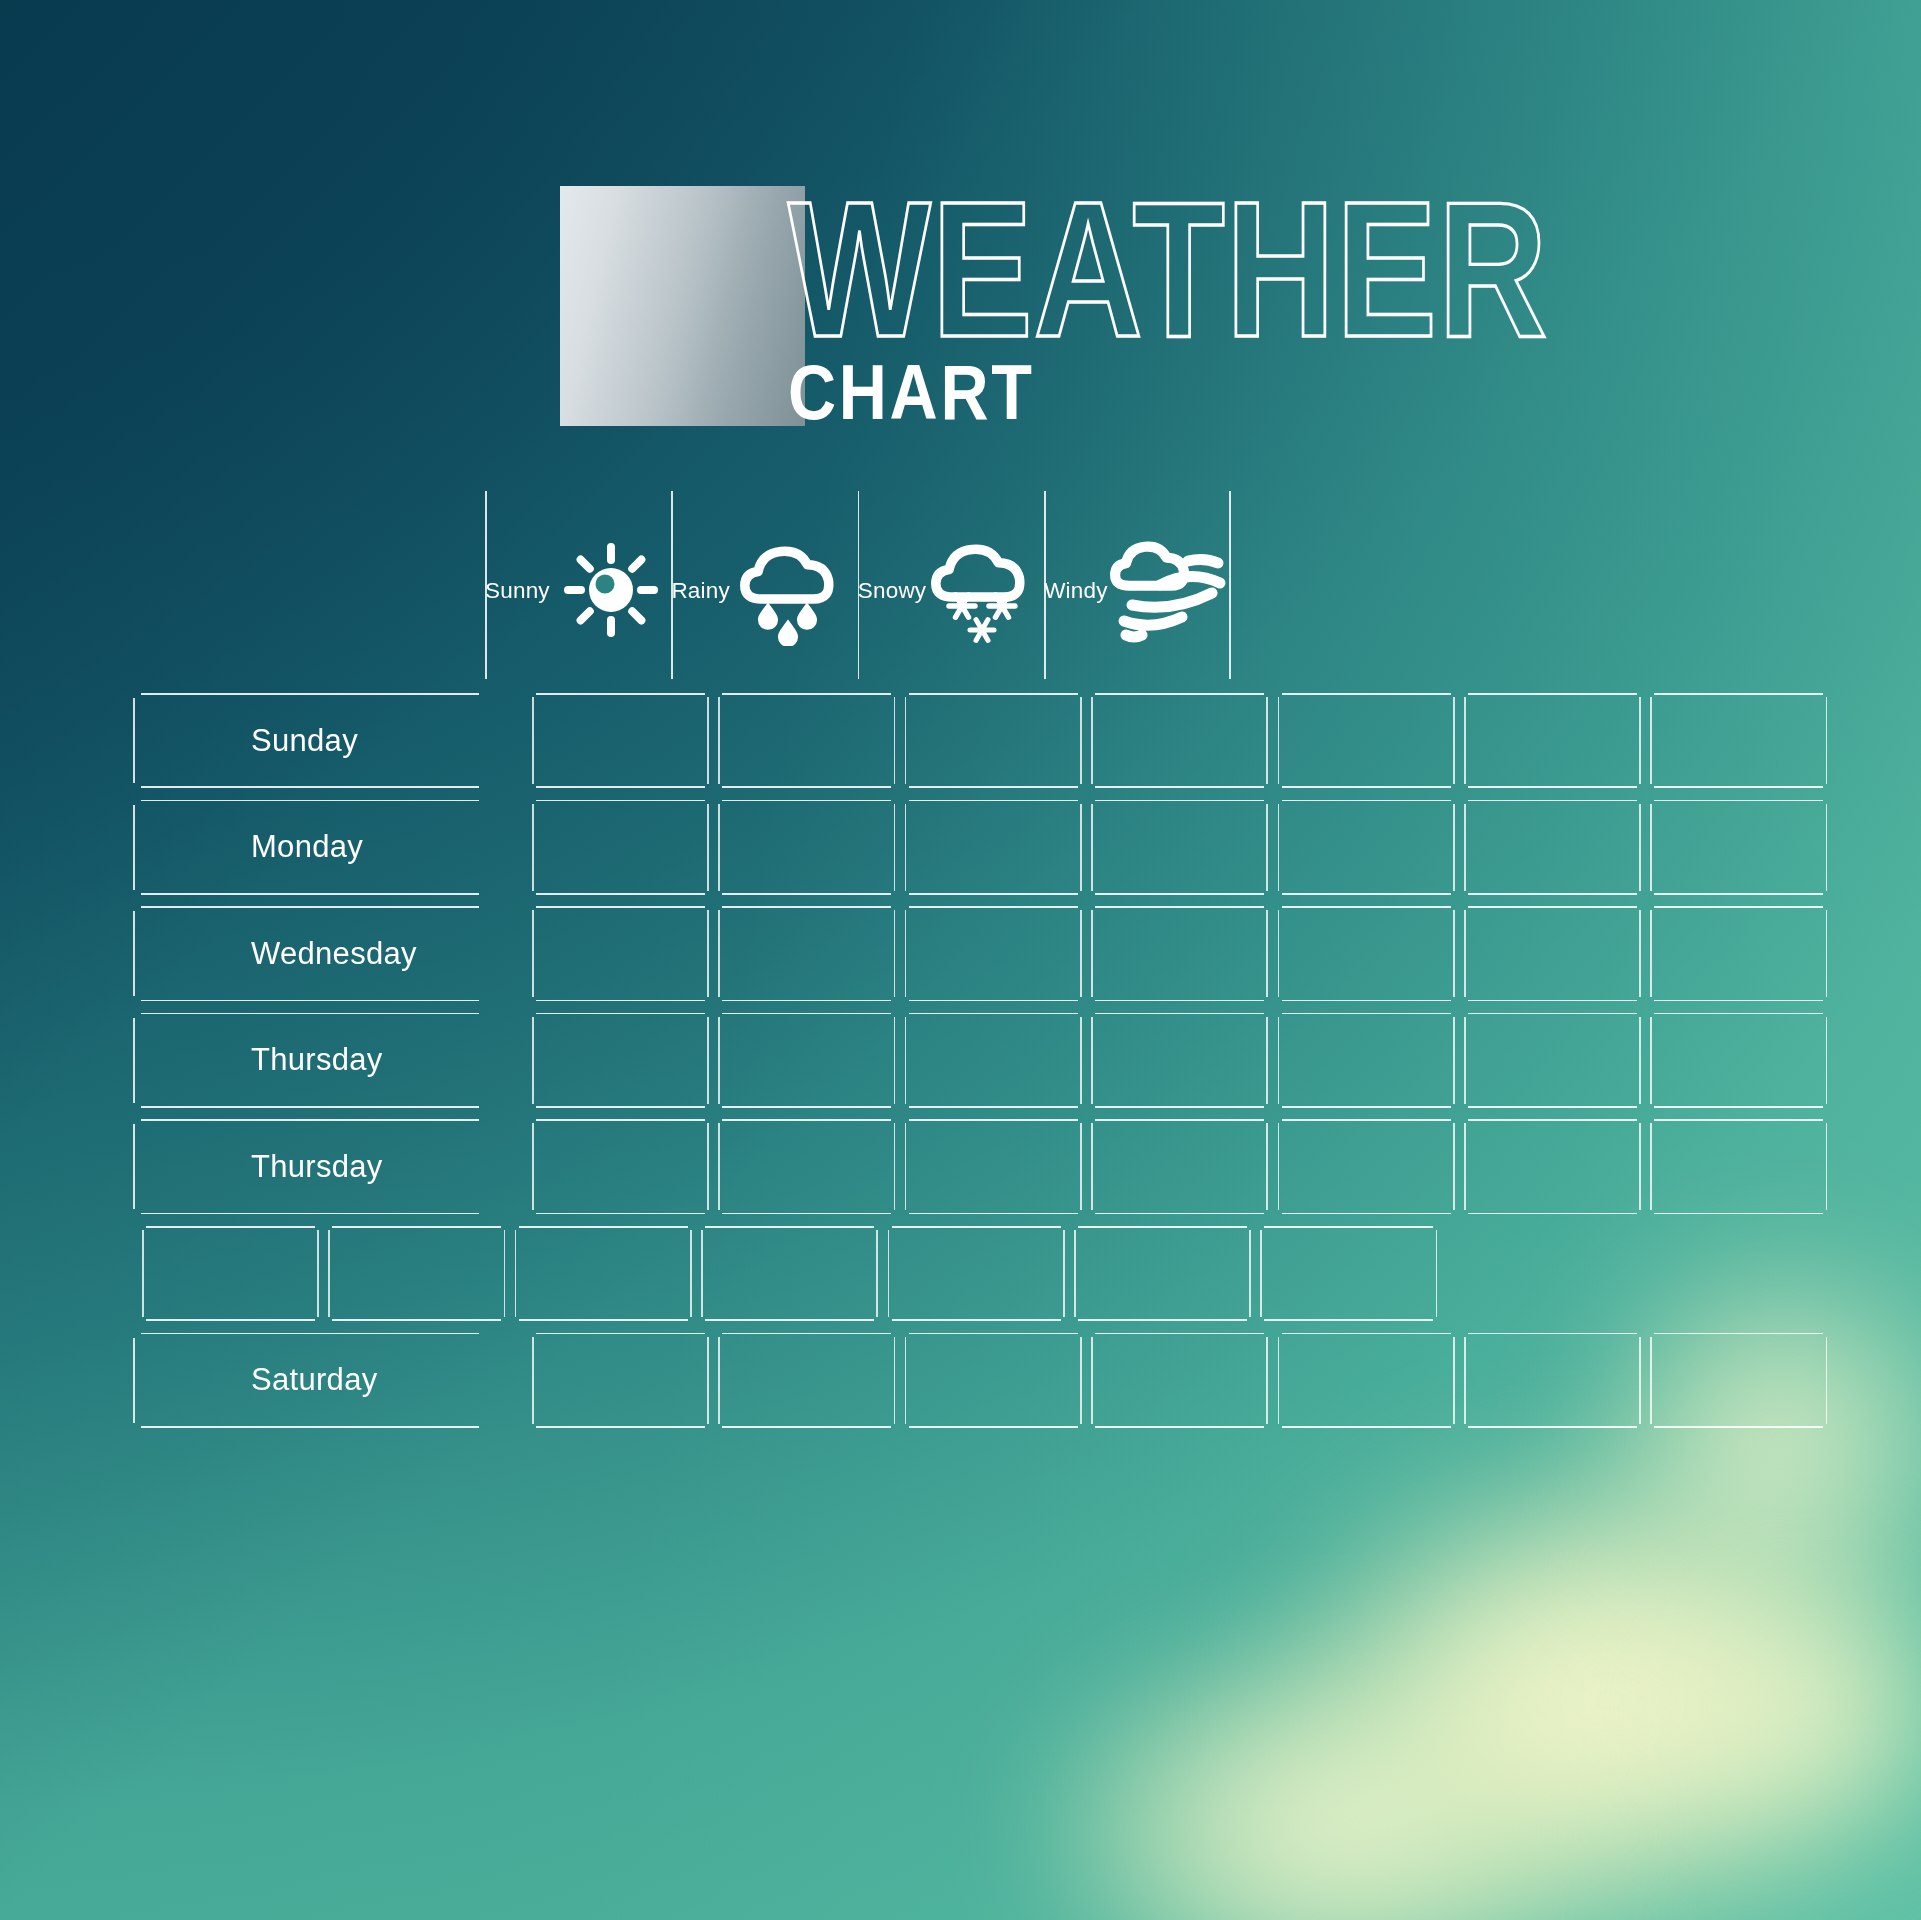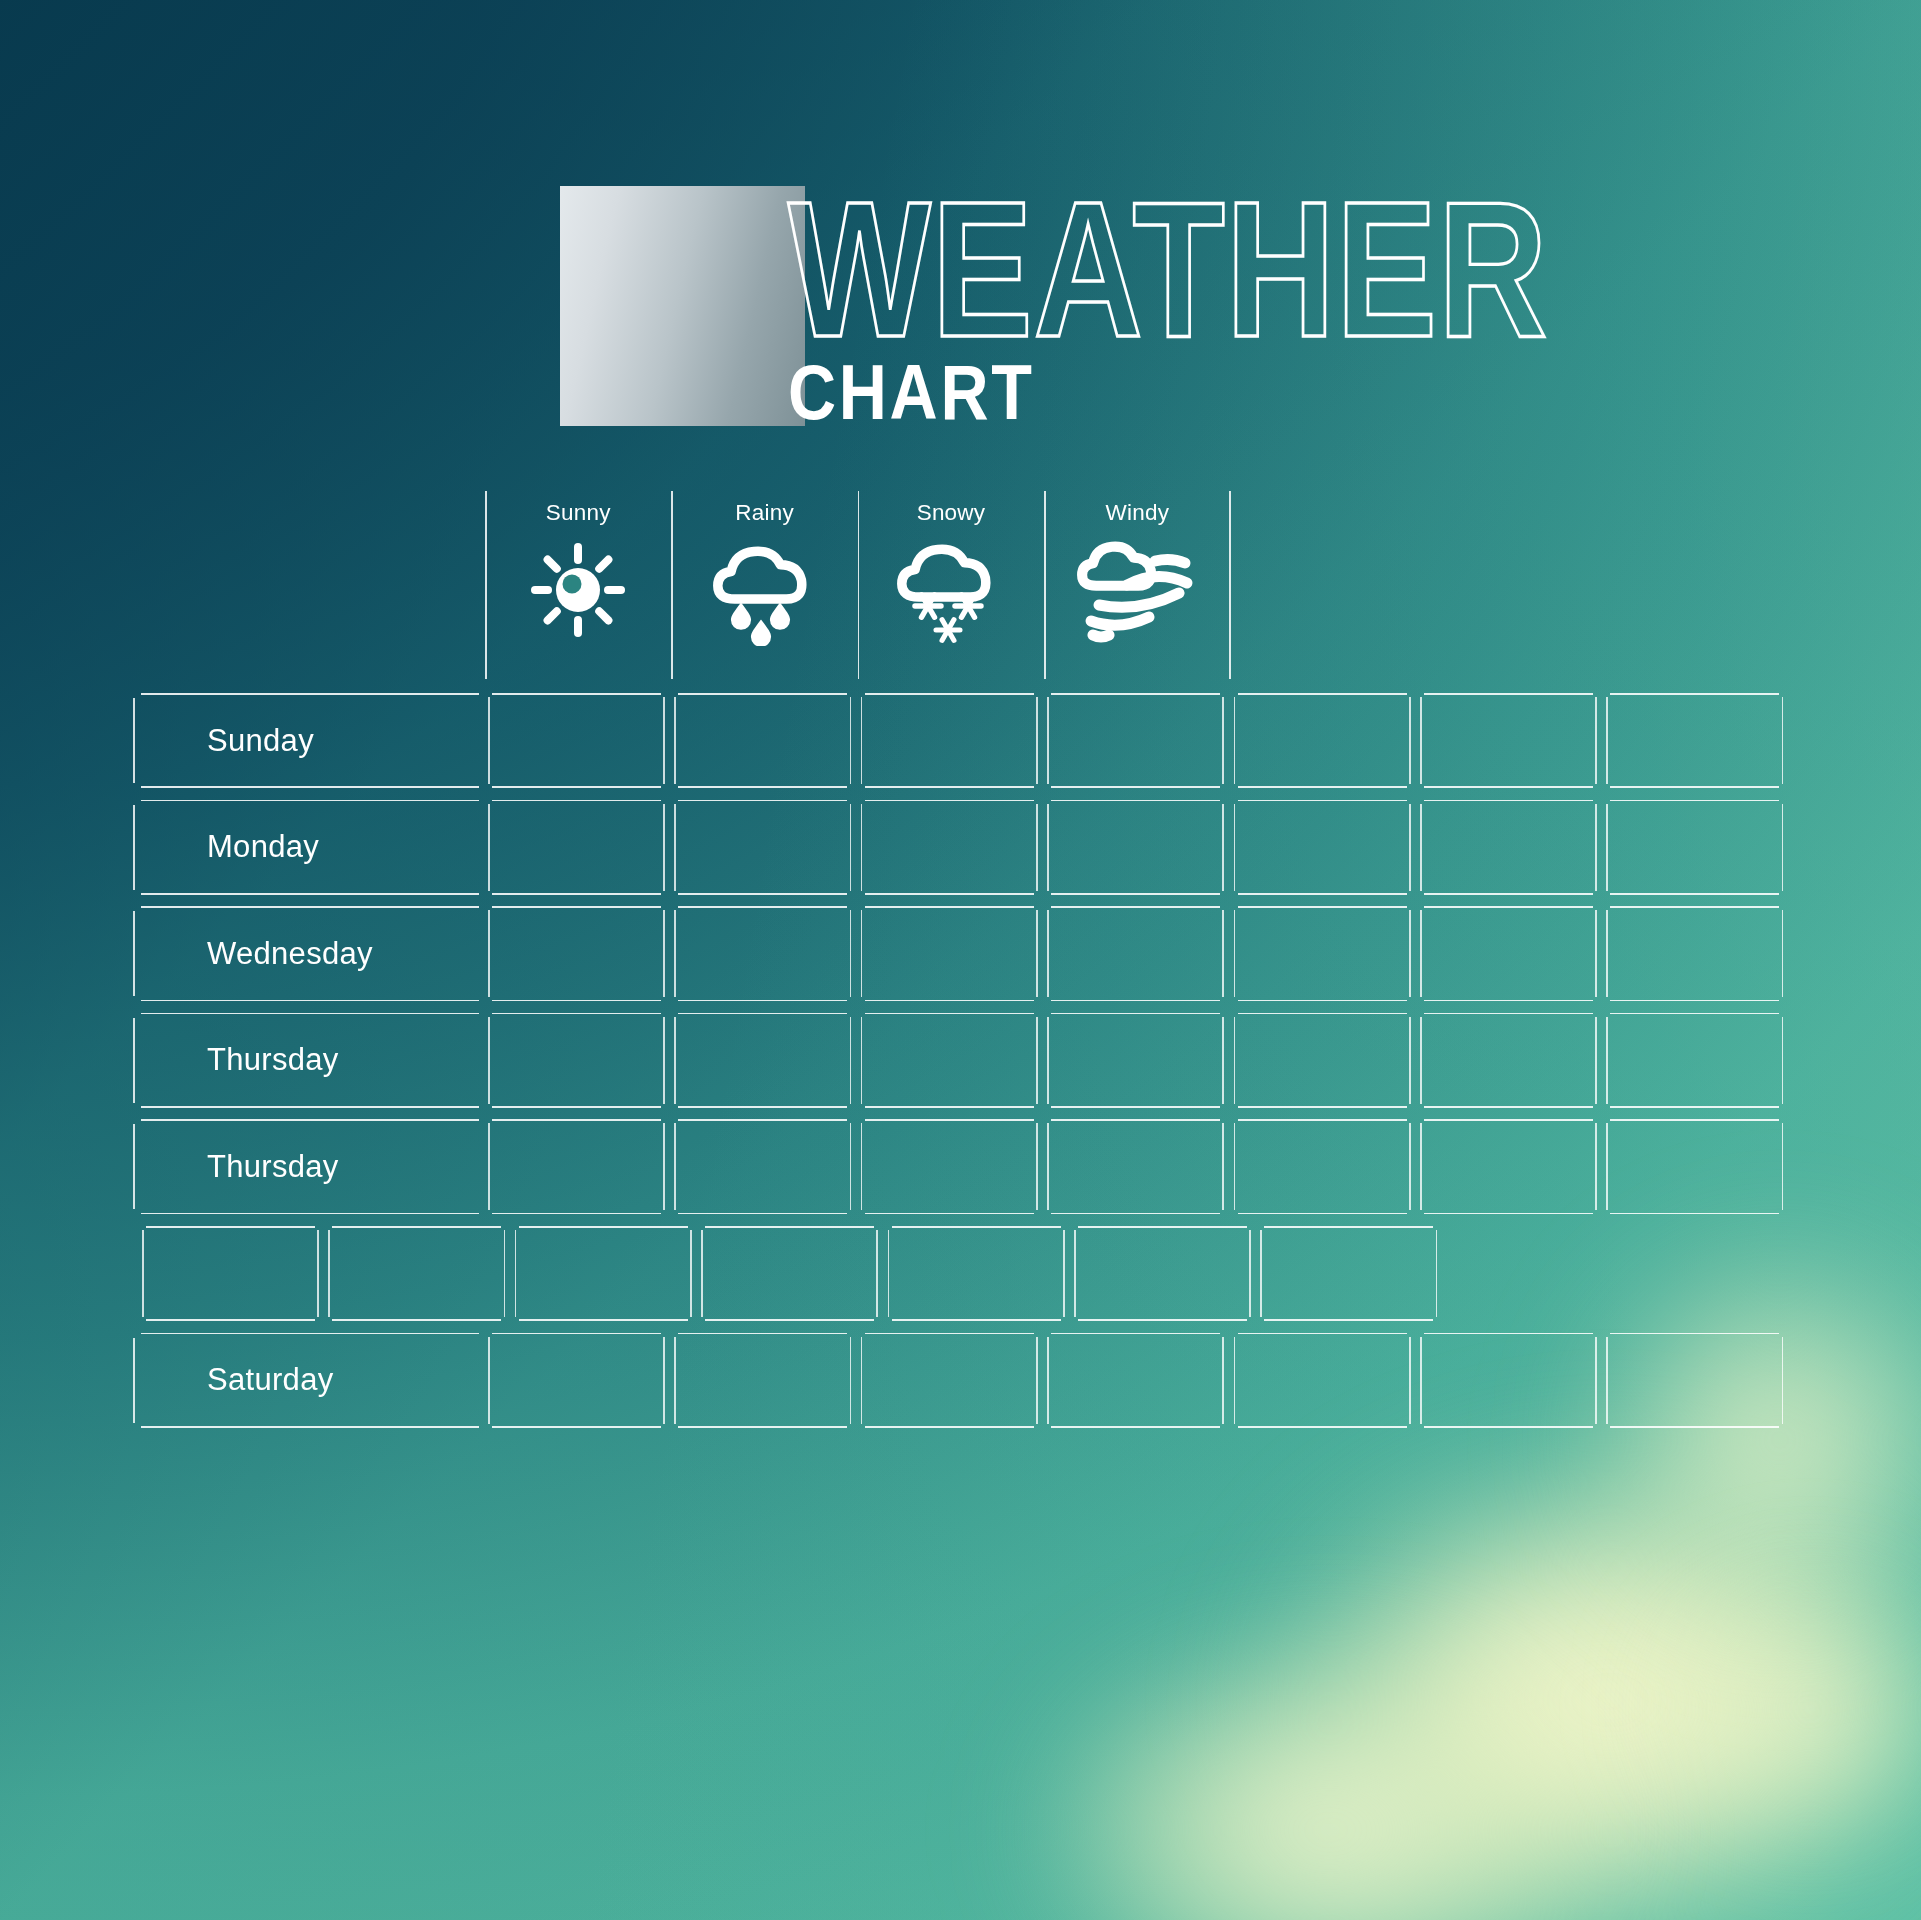--- a/index.html
+++ b/index.html
@@ -121,21 +121,20 @@
     top: 0px;
     width: 1305px;
     height: 194px;
     display: flex;
   }
   .head-cell {
     position: relative;
     width: 186.4px;
     height: 194px;
     display: flex;
-    flex-direction: column;
     align-items: center;
   }
   .head-cell::before {
     content: "";
     position: absolute;
     left: 0; top: 4px;
     width: 1.6px; height: 188px;
     background: rgba(255,255,255,0.85);
   }
   .head-cell:last-child::after {
@@ -174,20 +173,21 @@
     height: 95px;
     margin-bottom: 11.6px;
     display: flex;
   }
   .daycell {
     position: relative;
     width: 346px;
     height: 95px;
     display: flex;
     align-items: center;
+    padding-left: 44px;
   }
   .daycell .bdr-l {
     position: absolute; left: 0; top: 5px;
     width: 2px; height: 85px;
     background: rgba(255,255,255,0.82);
   }
   .daycell .bdr-t {
     position: absolute; left: 8px; top: 0;
     width: 338px; height: 1.7px;
     background: rgba(255,255,255,0.88);

